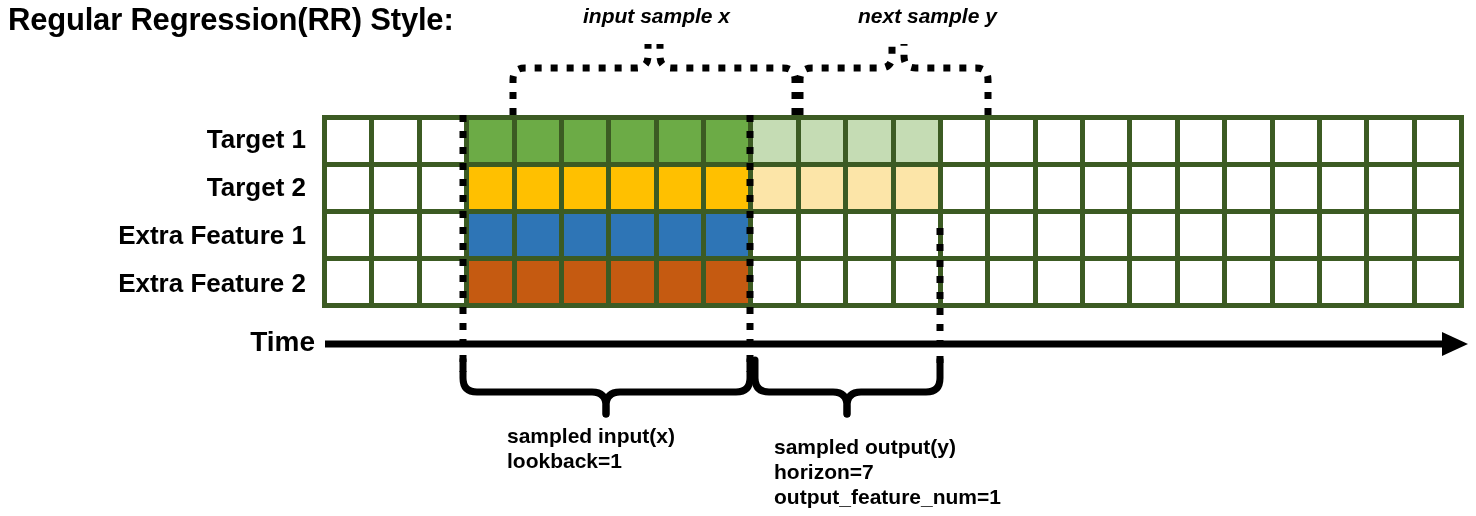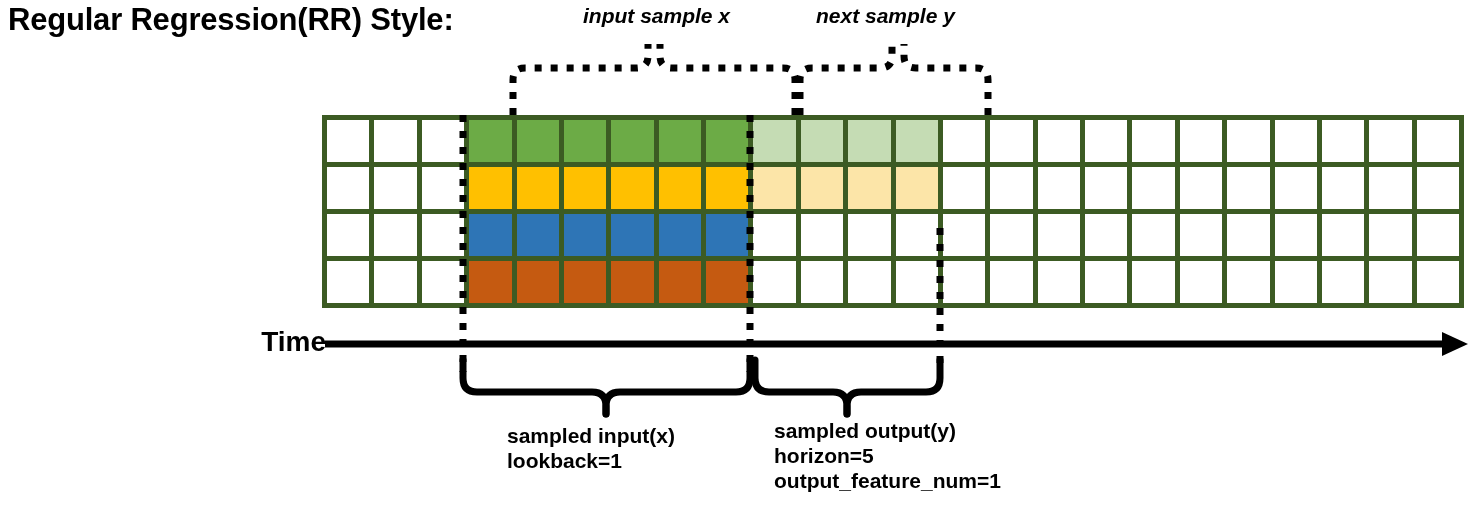--- a/index.html
+++ b/index.html
@@ -37,21 +37,21 @@
   .cell{background:#ffffff;}
   .cell.green{background:#6cab46;}
   .cell.lgreen{background:#c5dcb4;}
   .cell.amber{background:#ffc000;}
   .cell.lamber{background:#fce5a8;}
   .cell.blue{background:#2e75b6;}
   .cell.orange{background:#c55a11;}
 
   
   .timelabel{
-    position:absolute;left:16px;top:326px;width:310px;text-align:right;
+    position:absolute;left:5px;top:326px;width:310px;text-align:right;
     font-size:28px;font-weight:700;color:#000;
   }
   svg.overlay{position:absolute;left:0;top:0;width:1476px;height:516px;pointer-events:none;}
 
   
   .topcap{
     position:absolute;font-size:21px;font-style:italic;font-weight:600;color:#000;
     white-space:nowrap;
   }
   .botblock{
@@ -59,20 +59,26 @@
   }
   .botblock div{font-weight:600;}
 </style>
 </head>
 <body>
 
 <div id="stage">
 
   <div class="title">Regular Regression(RR) Style:</div>
 
+  <div class="rowlabels">
+    <div class="rowlabel" style="top:0px;">Target 1</div>
+    <div class="rowlabel" style="top:48px;">Target 2</div>
+    <div class="rowlabel" style="top:96px;">Extra Feature 1</div>
+    <div class="rowlabel" style="top:144px;">Extra Feature 2</div>
+  </div>
 
   <div class="grid" id="grid">
       <div class="cell"></div>
       <div class="cell"></div>
       <div class="cell"></div>
       <div class="cell green"></div>
       <div class="cell green"></div>
       <div class="cell green"></div>
       <div class="cell green"></div>
       <div class="cell green"></div>
@@ -196,25 +202,25 @@
       <path d="M750,360 L750,378 Q750,392 736,392 L620,392 Q606,392 606,406 L606,414"></path>
     </g>
 
     <g fill="none" stroke="#000" stroke-width="7" stroke-linecap="round">
       <path d="M755,360 L755,378 Q755,392 769,392 L833,392 Q847,392 847,406 L847,414"></path>
       <path d="M940,360 L940,378 Q940,392 926,392 L861,392 Q847,392 847,406 L847,414"></path>
     </g>
   </svg>
 
   <div class="topcap" style="left:583px;top:4px;">input sample x</div>
-  <div class="topcap" style="left:816px;top:4px;">next sample y</div>
+  <div class="topcap" style="left:858px;top:4px;">next sample y</div>
 
   <div class="botblock" style="left:507px;top:423px;">
     <div>sampled input(x)</div>
     <div>lookback=1</div>
   </div>
-  <div class="botblock" style="left:774px;top:418px;">
+  <div class="botblock" style="left:774px;top:434px;">
     <div>sampled output(y)</div>
-    <div>horizon=5</div>
+    <div>horizon=7</div>
     <div>output_feature_num=1</div>
   </div>
 
 </div>
 
 </body></html>

